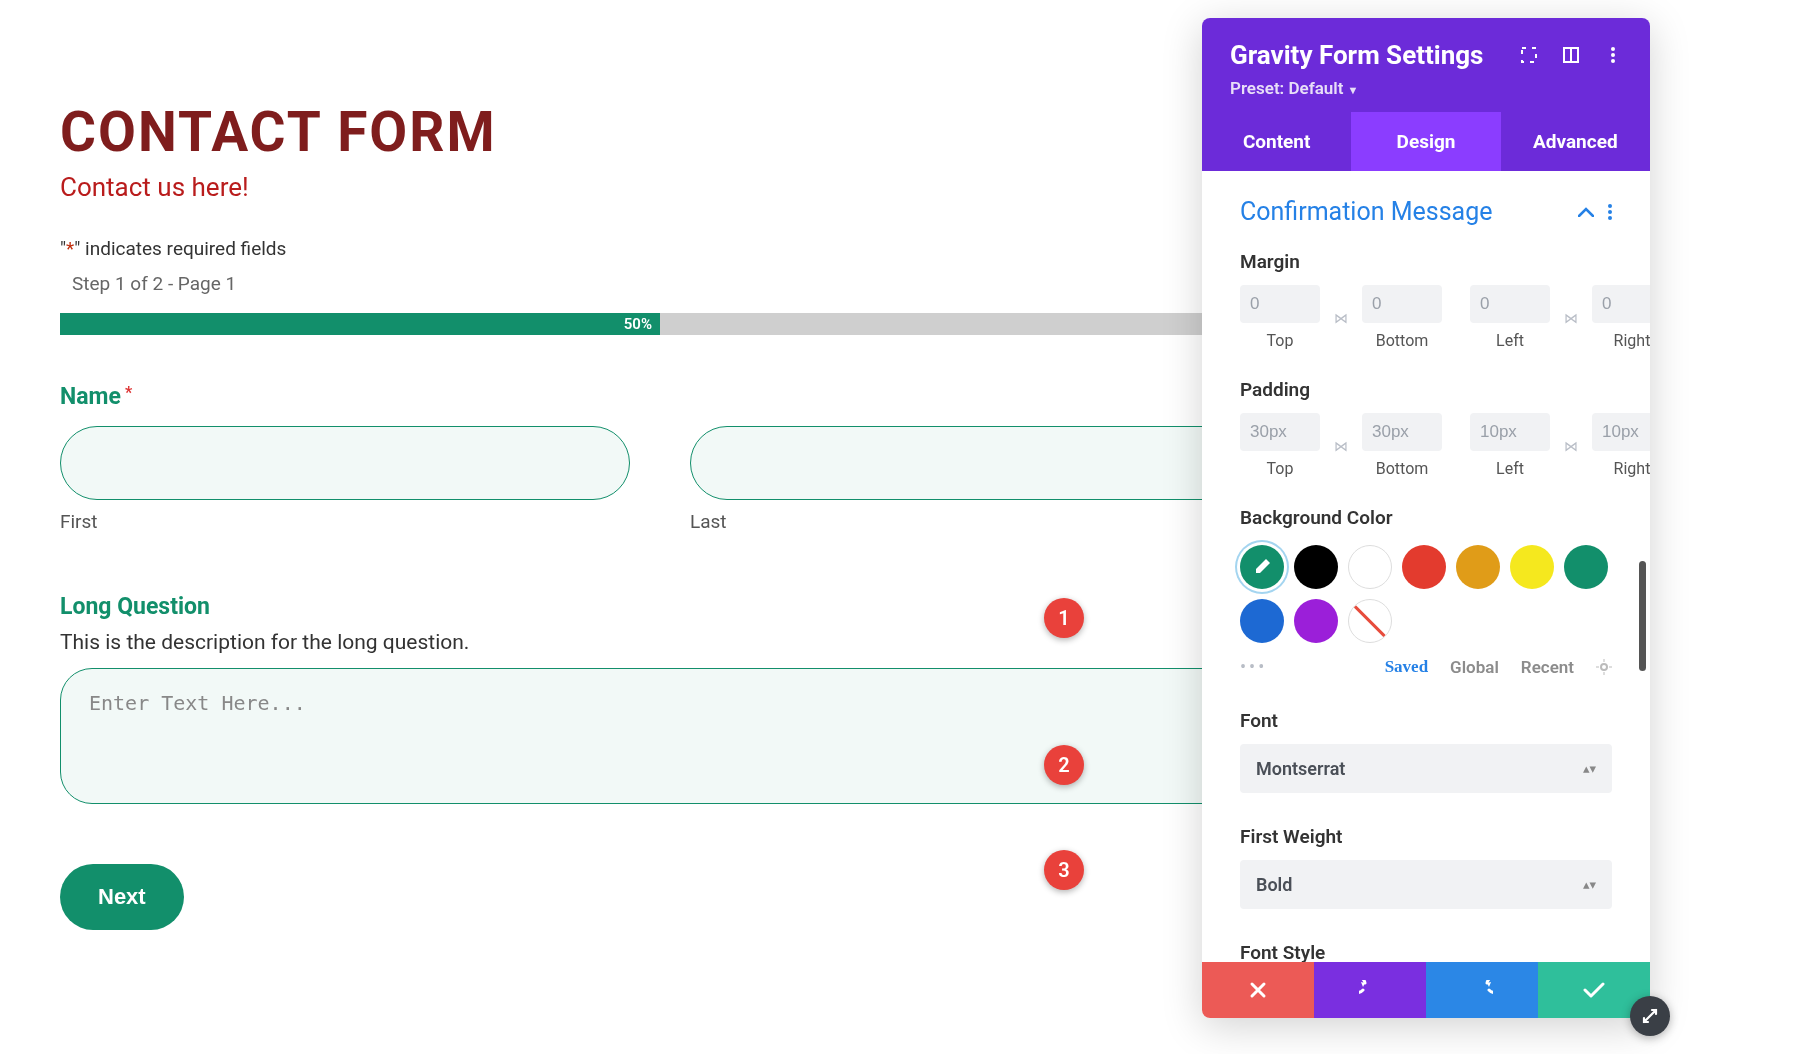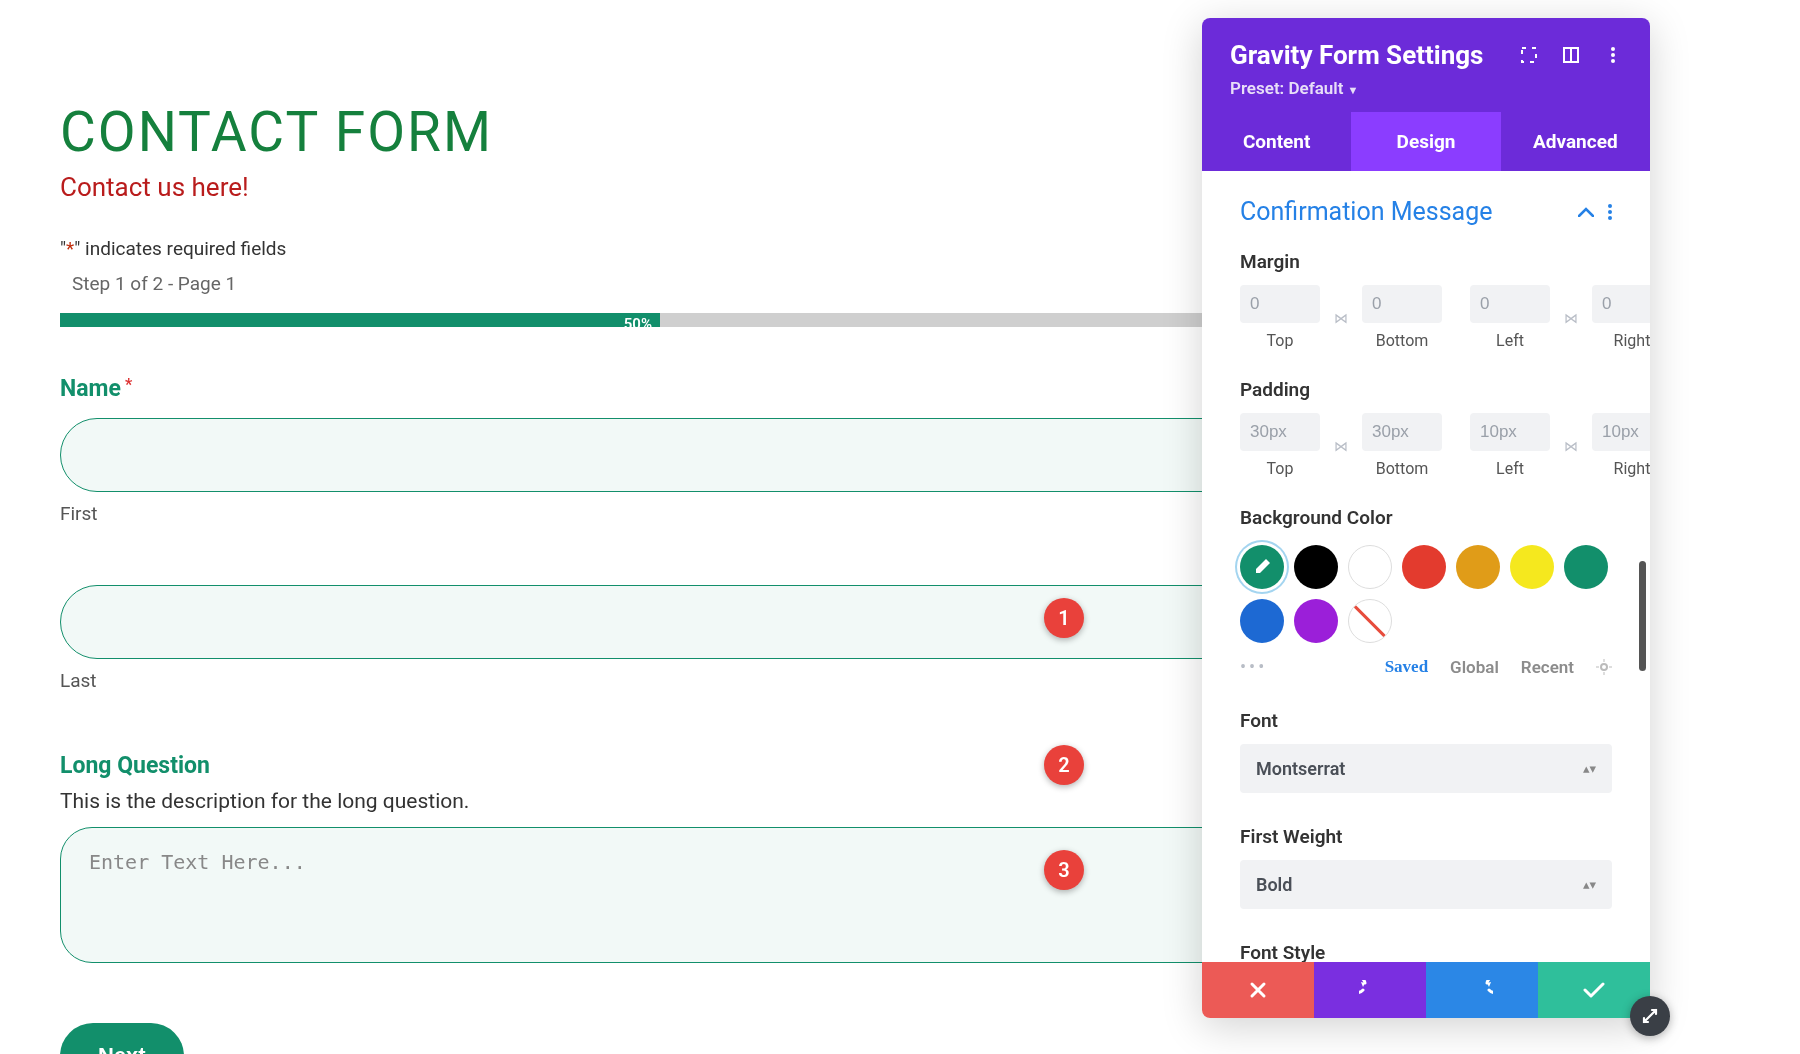--- a/index.html
+++ b/index.html
@@ -14,23 +14,23 @@
 
   
   .form-canvas {
     position: absolute;
     left: 60px;
     top: 100px;
     width: 1200px;
   }
   .form-title {
     font-size: 55px;
-    font-weight: 400;
+    font-weight: 700;
     letter-spacing: 2px;
-    color: #15803d;
+    color: #7f1d1d;
     text-transform: uppercase;
   }
   .form-subtitle {
     font-size: 26px;
     color: #b91c1c;
     margin-top: 8px;
   }
   .required-note {
     font-size: 19px;
     color: #555;
@@ -39,21 +39,21 @@
   .required-note .asterisk-quote { color: #333; }
   .required-note .asterisk { color: #c02b0a; }
   .step-indicator {
     font-size: 19px;
     color: #666;
     margin-top: 12px;
     margin-left: 12px;
   }
   .progress-bar {
     position: relative;
-    height: 14px;
+    height: 22px;
     background: #cfcfcf;
     margin-top: 18px;
     width: 100%;
   }
   .progress-fill {
     height: 100%;
     background: #128f6b;
     width: 50%;
     position: relative;
   }
@@ -68,21 +68,21 @@
   }
 
   .field-group { margin-top: 48px; }
   .field-label {
     font-size: 23px;
     font-weight: 700;
     color: #128f6b;
   }
   .field-label .req { color: #d33; font-size: 16px; margin-left: 4px; vertical-align: top; }
 
-  .name-row { display: flex; gap: 60px; margin-top: 16px; flex-direction: column; }
+  .name-row { display: flex; gap: 60px; margin-top: 16px; }
   .name-col { flex: 1; }
   .text-input {
     width: 100%;
     height: 74px;
     border: 1px solid #128f6b;
     border-radius: 37px;
     background: #f2f9f7;
     padding: 0 28px;
     font-size: 20px;
   }

